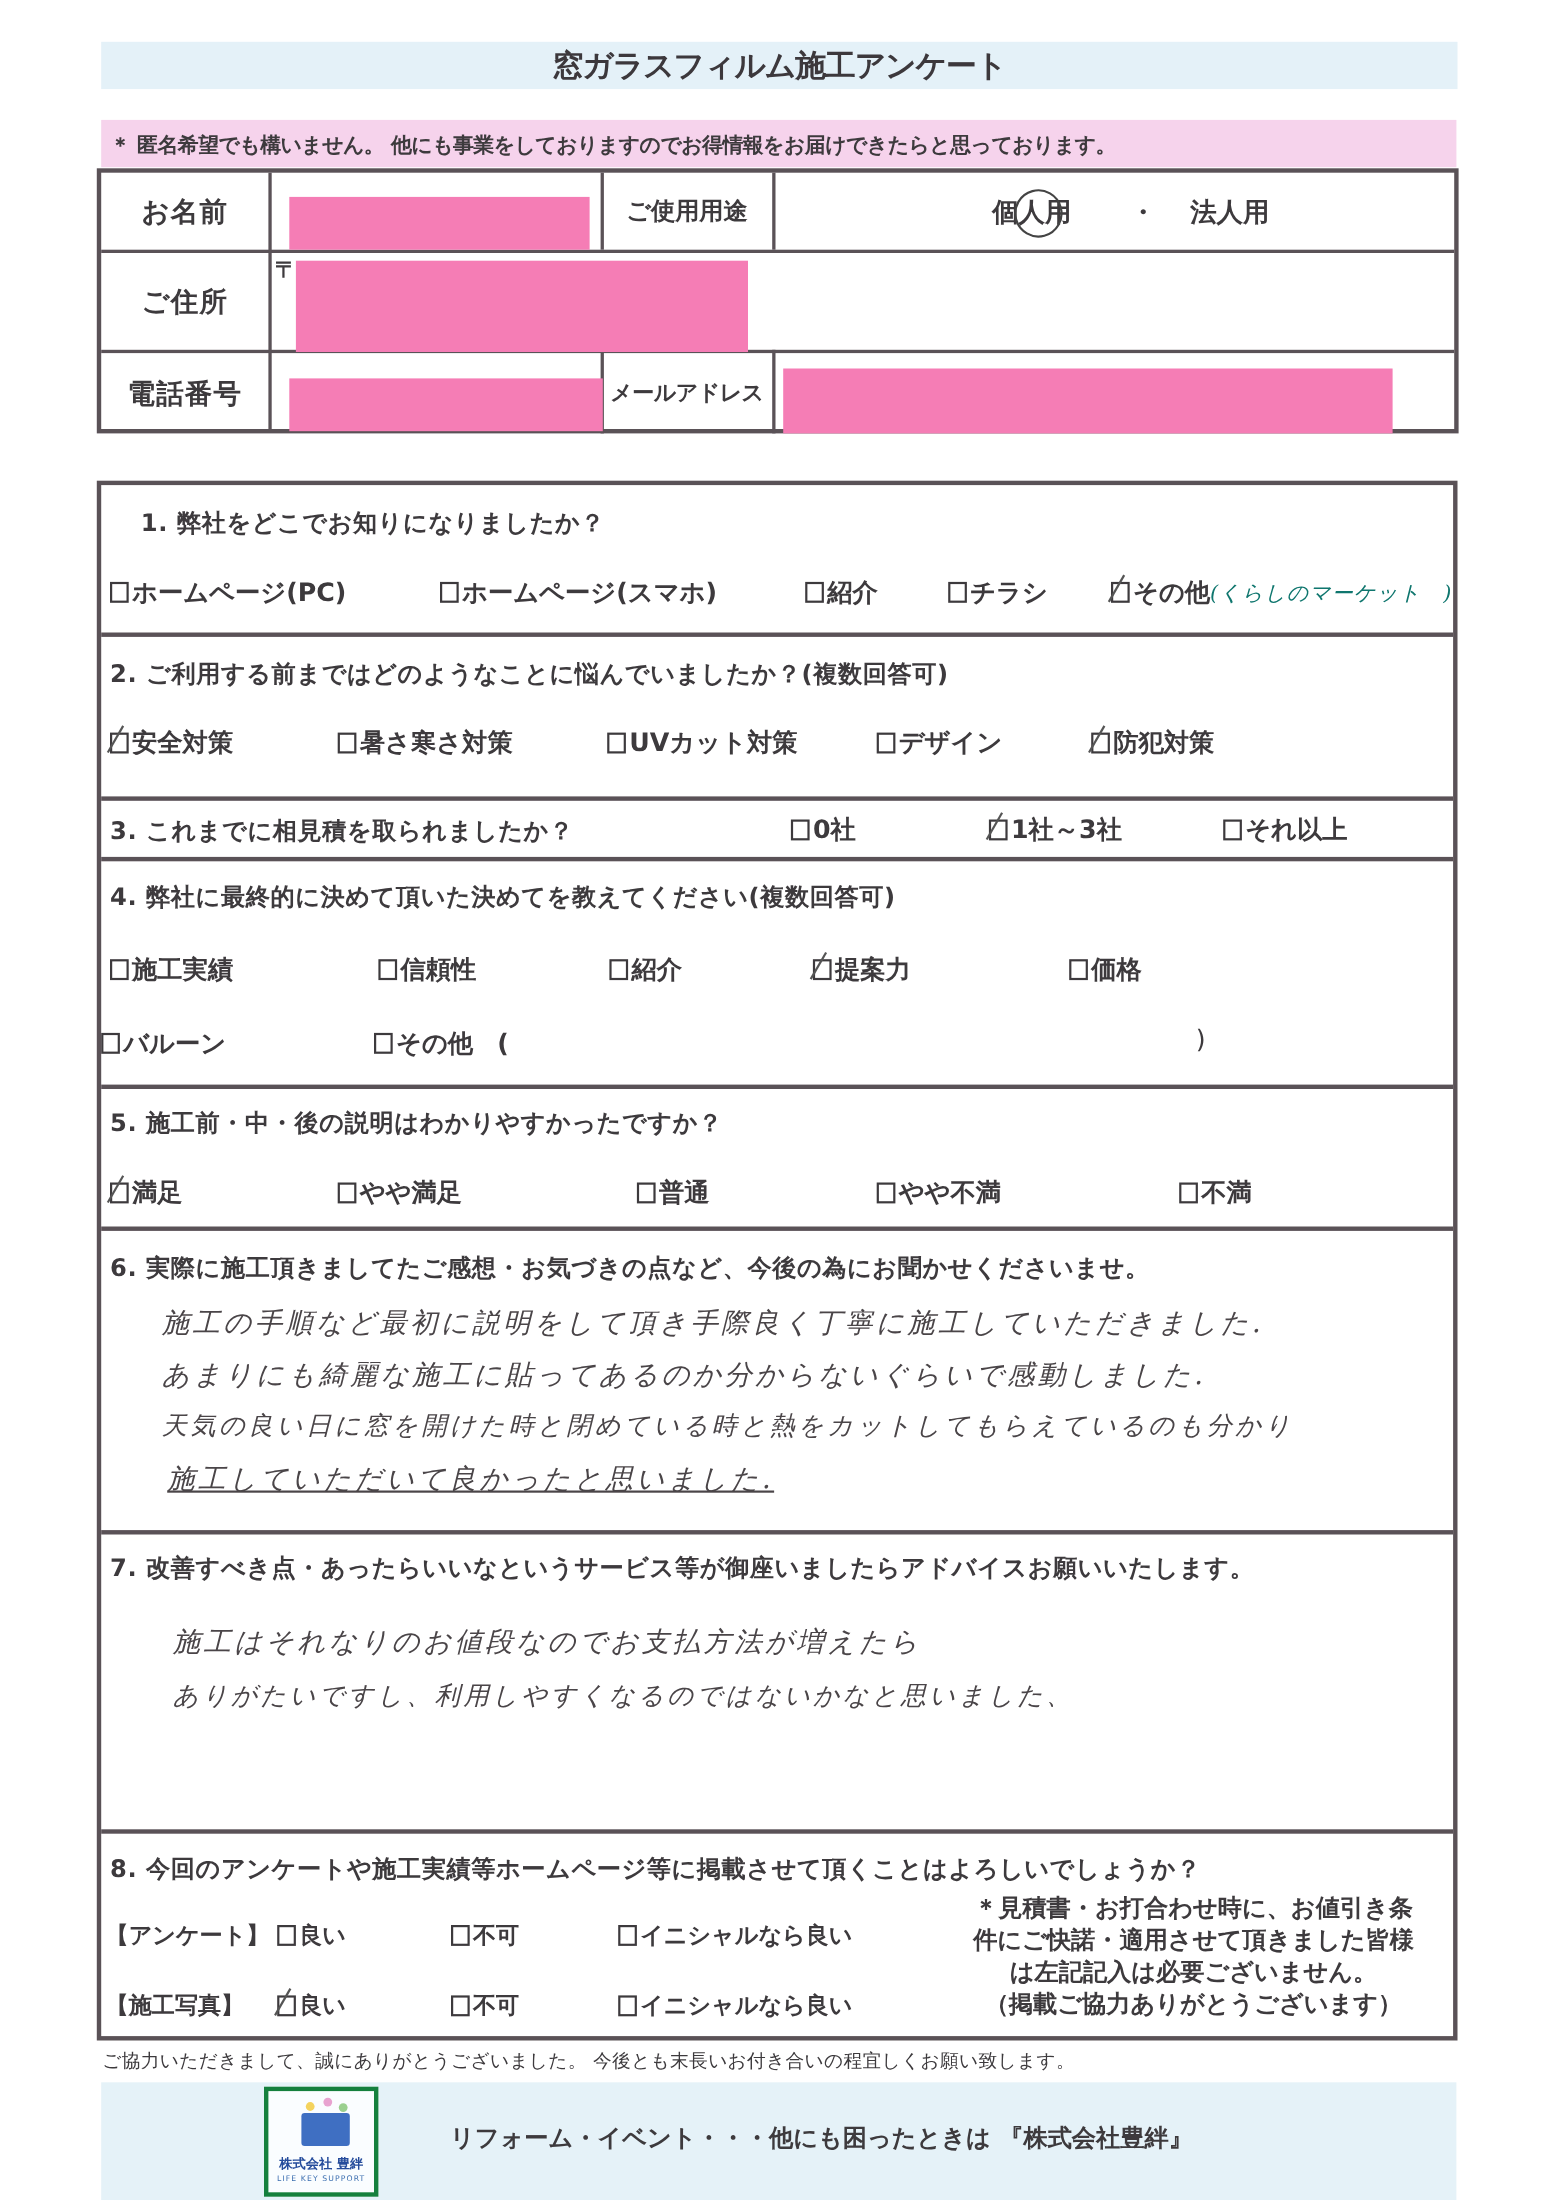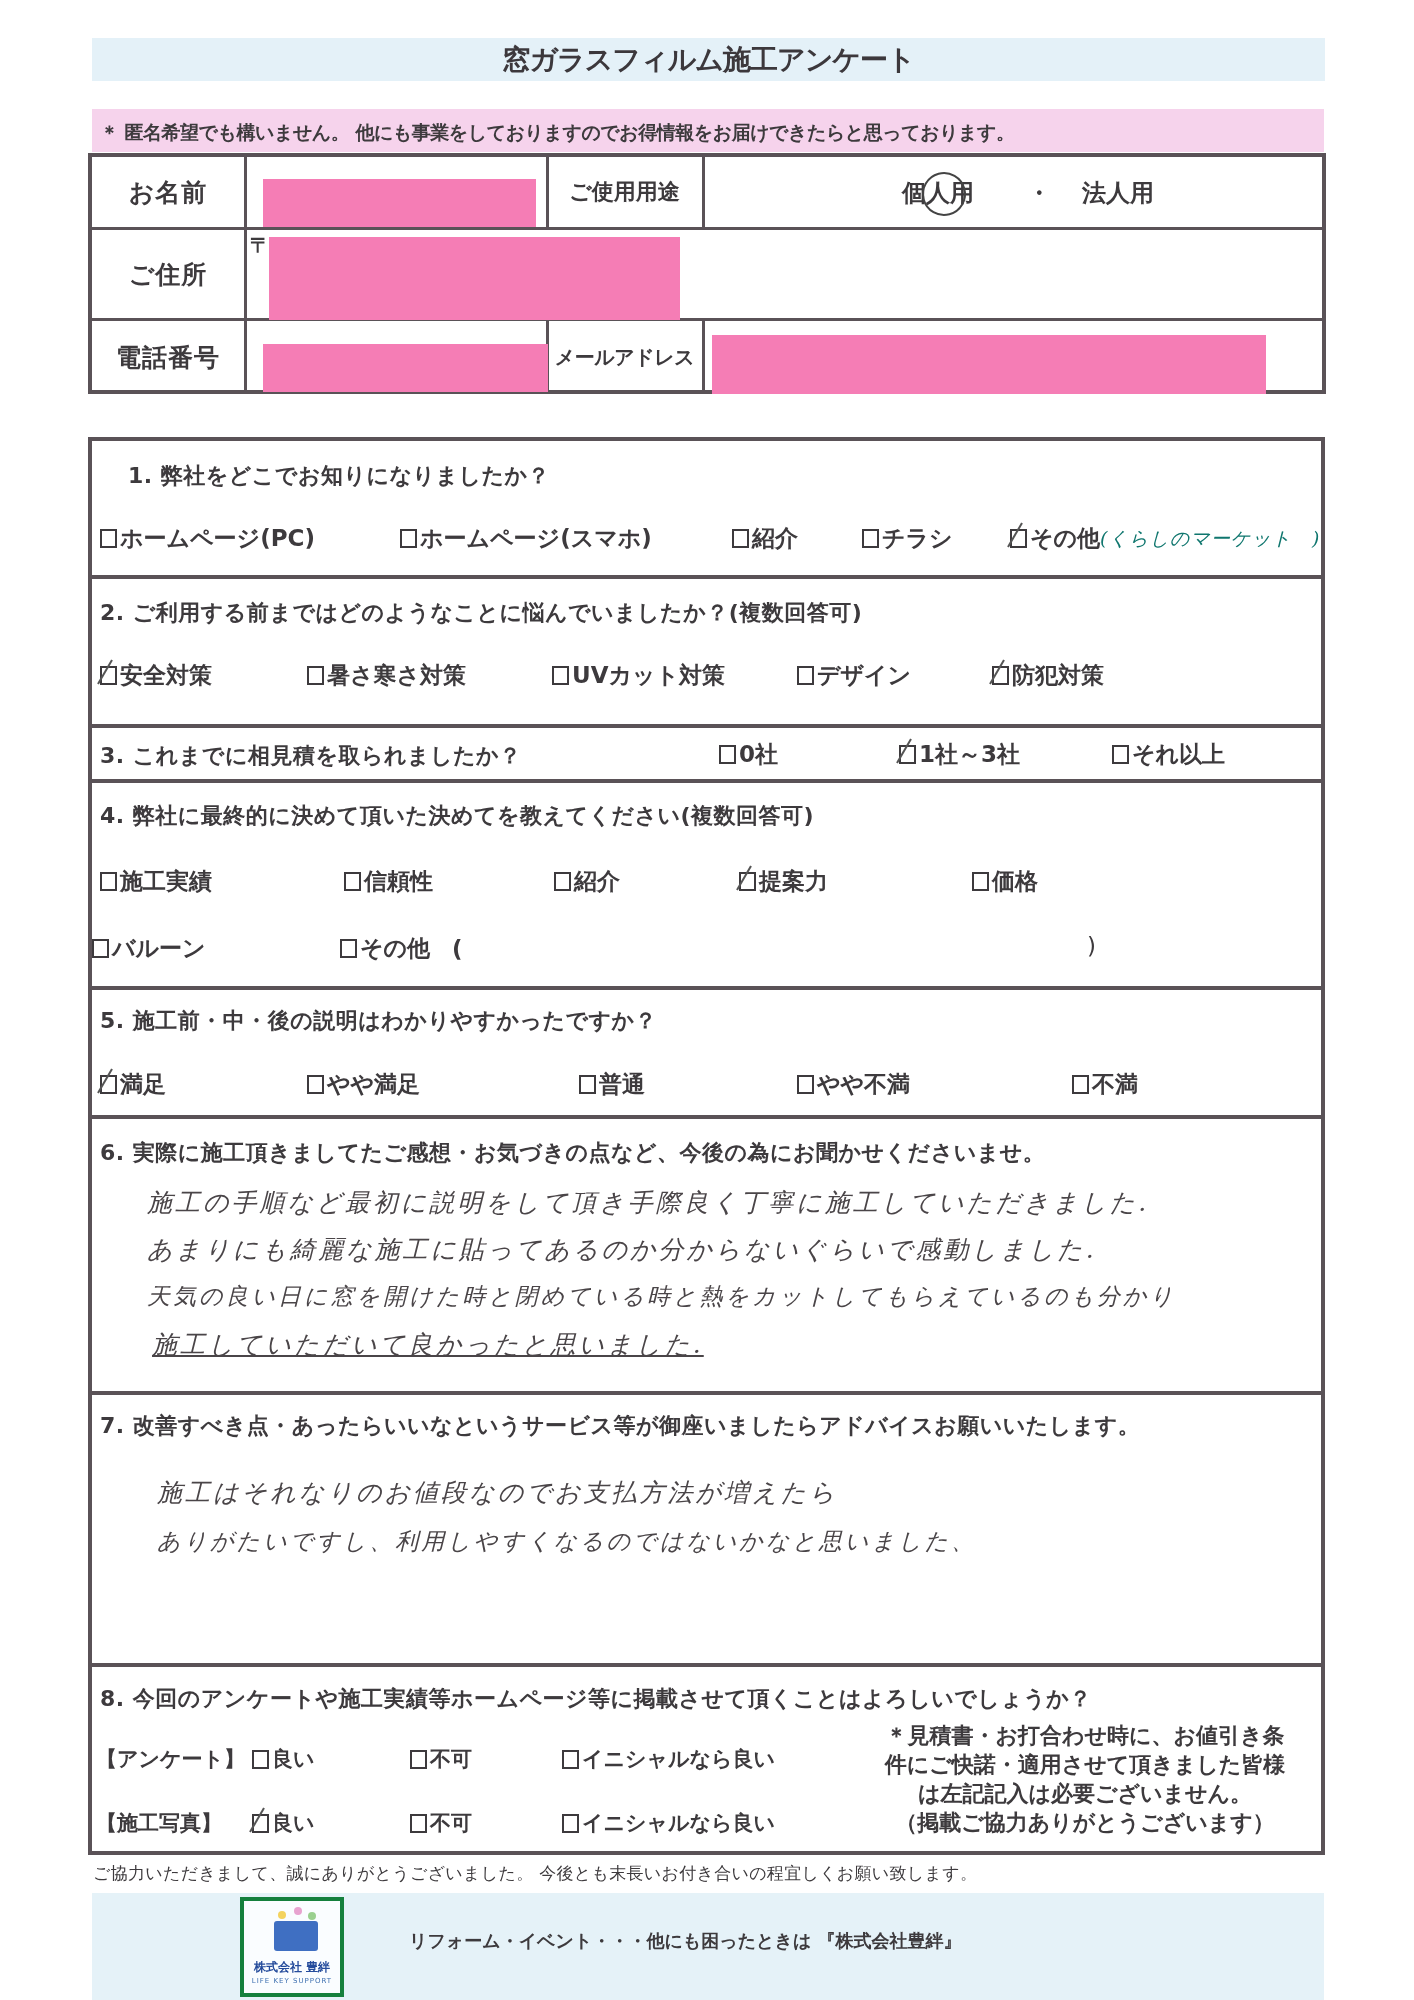--- a/index.html
+++ b/index.html
@@ -33,21 +33,21 @@
     .hand-inline { font-family: "DejaVu Serif", serif; font-weight: normal; font-size: 19px; font-style: italic; color: #0f766e; letter-spacing: 1px; }
     .side-note { position: absolute; left: 773px; top: 58px; width: 440px; font-size: 22px; font-weight: bold; text-align: center; line-height: 29px; }
 
     .thanks { left: 93px; top: 1862px; font-size: 17px; font-weight: normal; white-space: nowrap; letter-spacing: 0.3px; }
     .footer-band { left: 92px; top: 1893px; width: 1232px; height: 107px; background: #e5f2f8; }
     .logo { position: absolute; left: 148px; top: 4px; width: 104px; height: 100px; background: #fafdff; border: 4px solid #15803d; }
     .logo-graphic { position: absolute; left: 30px; top: 20px; width: 44px; height: 30px; background: #3f6fc2; border-radius: 3px; }
     .logo-dot { position: absolute; width: 8px; height: 8px; border-radius: 50%; }
     .logo-name { position: absolute; left: 0; top: 58px; width: 100%; text-align: center; font-size: 12px; font-weight: bold; color: #254c9c; }
     .logo-sub { position: absolute; left: 0; top: 76px; width: 100%; text-align: center; font-size: 7px; color: #3d6fb0; letter-spacing: 1px; }
-    .footer-text { position: absolute; left: 317px; top: 36px; font-size: 18px; font-weight: bold; white-space: nowrap; }
+    .footer-text { position: absolute; left: 317px; top: 36px; font-size: 22px; font-weight: bold; white-space: nowrap; }
   </style>
 </head>
 <body>
 
 <div class="abs title-band">
   <div class="title-text">窓ガラスフィルム施工アンケート</div>
 </div>
 
 <div class="abs note-band">
   <div class="note-text">＊ 匿名希望でも構いません。 他にも事業をしておりますのでお得情報をお届けできたらと思っております。</div>

